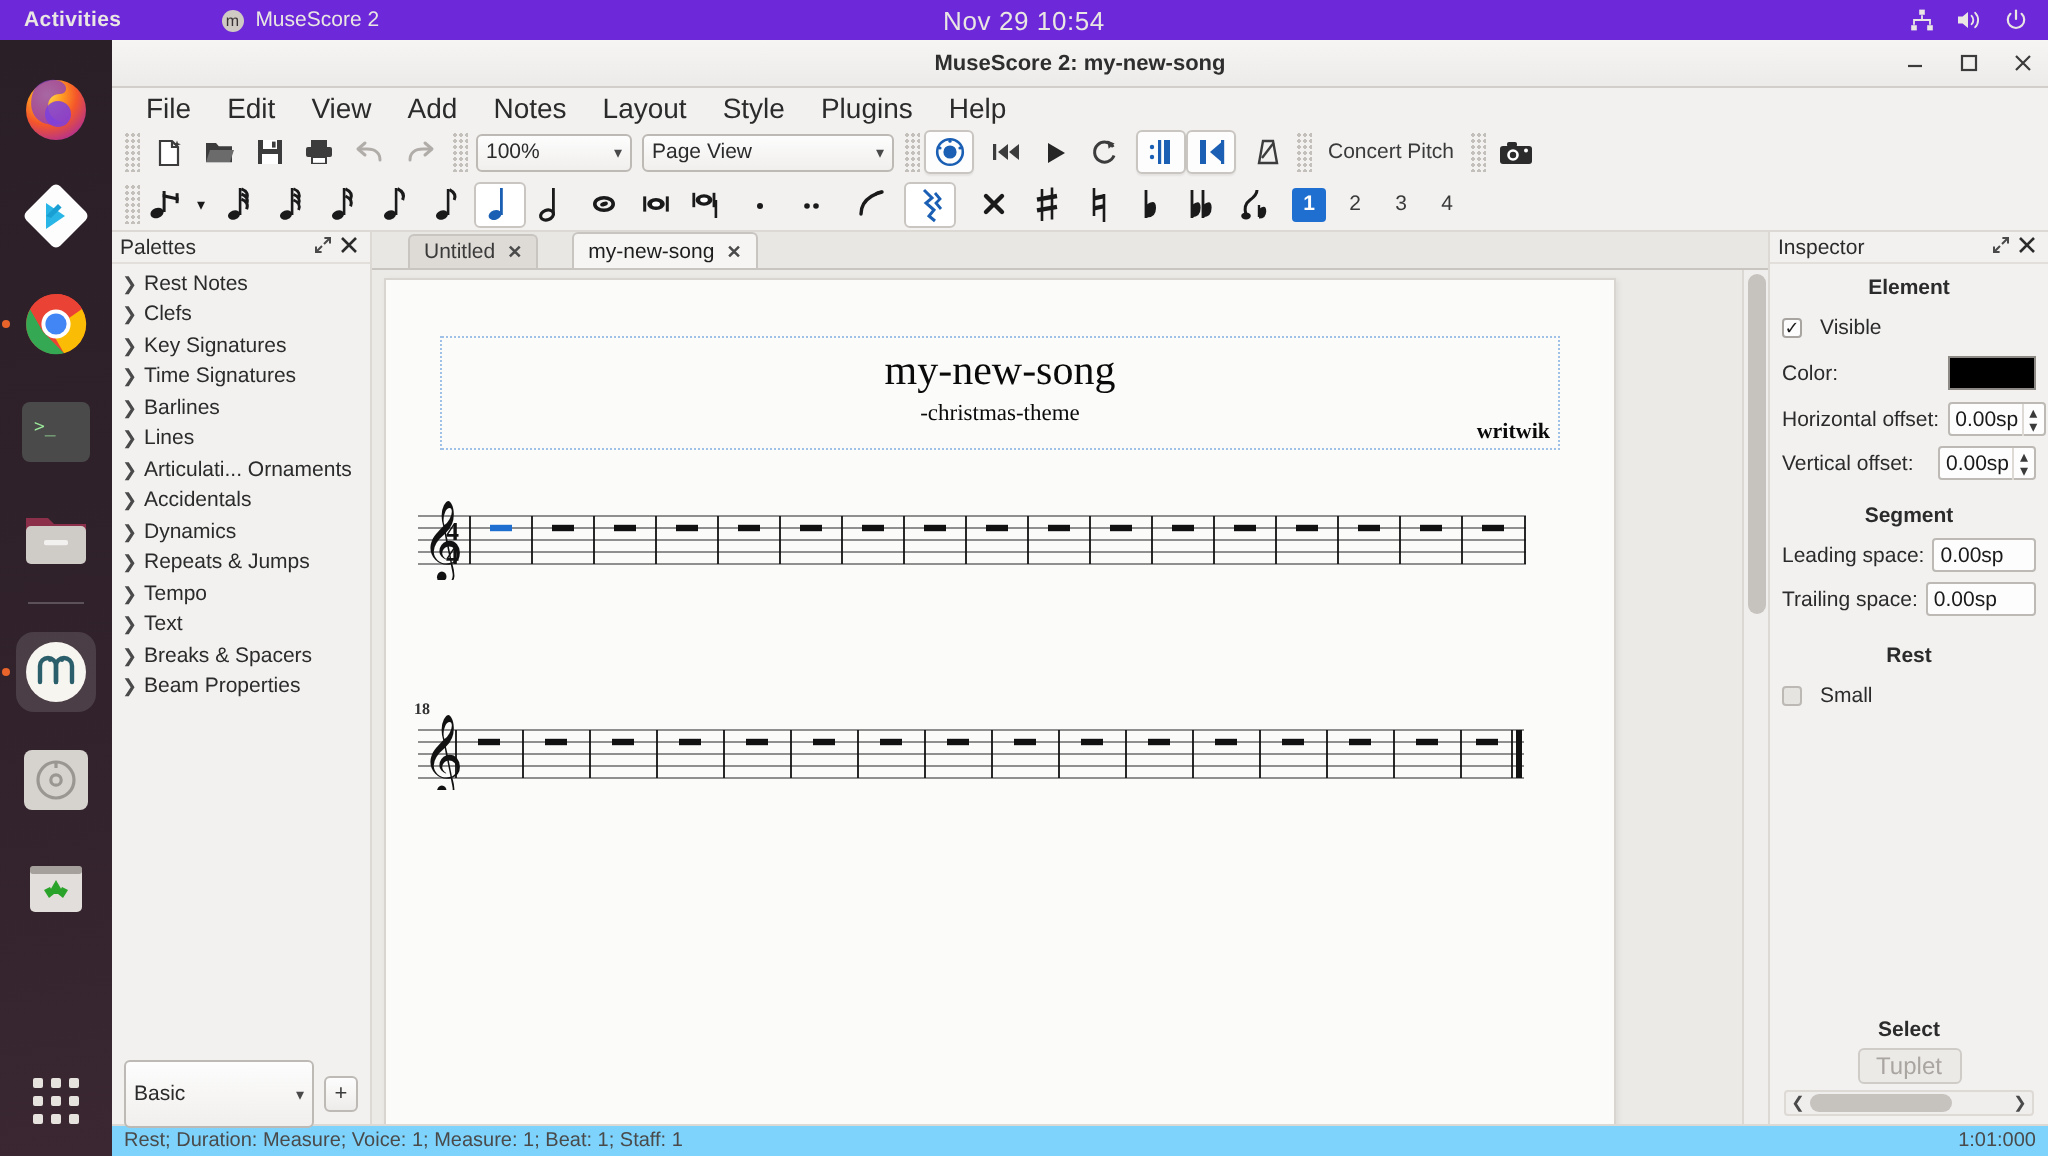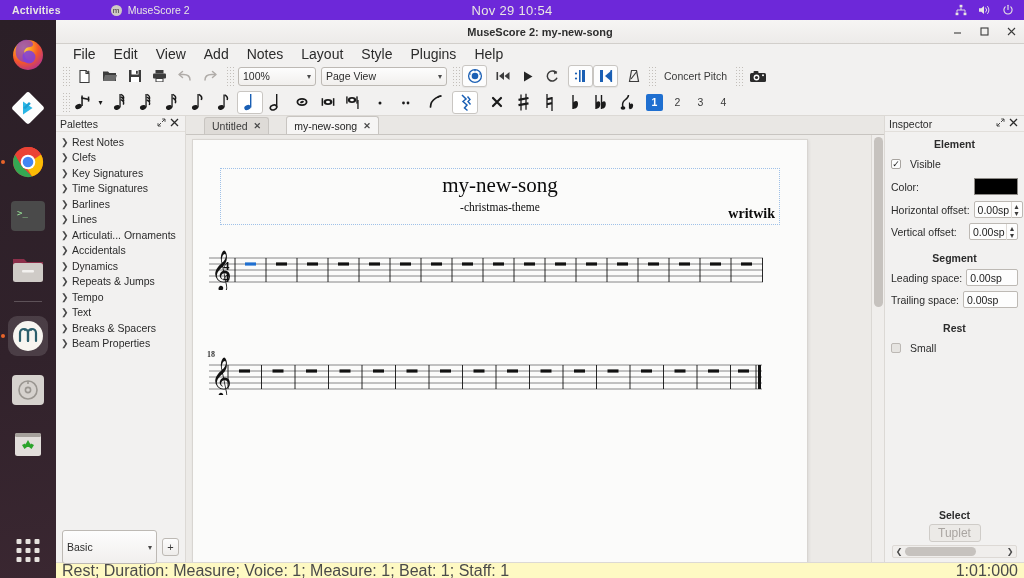--- a/index.html
+++ b/index.html
@@ -167,21 +167,21 @@
   .score-title {
     position:absolute; left:0; right:0; top:4px; text-align:center;
     font-family:"Liberation Serif", serif; font-size:21px; color:#0a0a0a;
   }
   .score-sub {
     position:absolute; left:0; right:0; top:32px; text-align:center;
     font-family:"Liberation Serif", serif; font-size:11.5px; color:#0a0a0a;
   }
   .score-composer {
     position:absolute; right:4px; bottom:2px;
-    font-family:"Liberation Serif", serif; font-size:14px; color:#0a0a0a;
+    font-family:"Liberation Serif", serif; font-size:11px; color:#0a0a0a;
     font-weight:bold;
   }
   .system { position:absolute; }
   .vscroll-canvas {
     position:absolute; right:0; top:0; width:13px; bottom:0;
     background:#f0eeec; border-left:1px solid #dbd8d4;
   }
   .vscroll-canvas .thumb {
     position:absolute; left:2px; top:2px; width:9px; height:170px;
     background:#c6c2be; border-radius:5px;
@@ -228,22 +228,22 @@
     height:13px; margin:3px 1px 2px; display:flex; align-items:center;
     background:#f0eeec; border:1px solid #ddd9d5; border-radius:2px;
   }
   .hscroll .ar { width:12px; text-align:center; font-size:8px; color:#4a4a4a; }
   .hscroll .track { flex:1; height:9px; position:relative; }
   .hscroll .thumb { position:absolute; left:0; top:0; width:72%; height:9px;
                     background:#c6c2be; border-radius:5px; }
 
   
   .statusbar {
-    height:16px; flex:0 0 16px; background:#fef9c3; border-top:1px solid #dcd9d5;
-    display:flex; align-items:center; padding:0 6px; font-size:16px; color:#4a4a4a;
+    height:16px; flex:0 0 16px; background:#7dd3fc; border-top:1px solid #dcd9d5;
+    display:flex; align-items:center; padding:0 6px; font-size:10px; color:#4a4a4a;
   }
   .statusbar .right { margin-left:auto; }
 </style>
 </head>
 <body>
 
 <div id="root">
 
   <div class="gnome-bar">
     <span class="gnome-activities">Activities</span>

